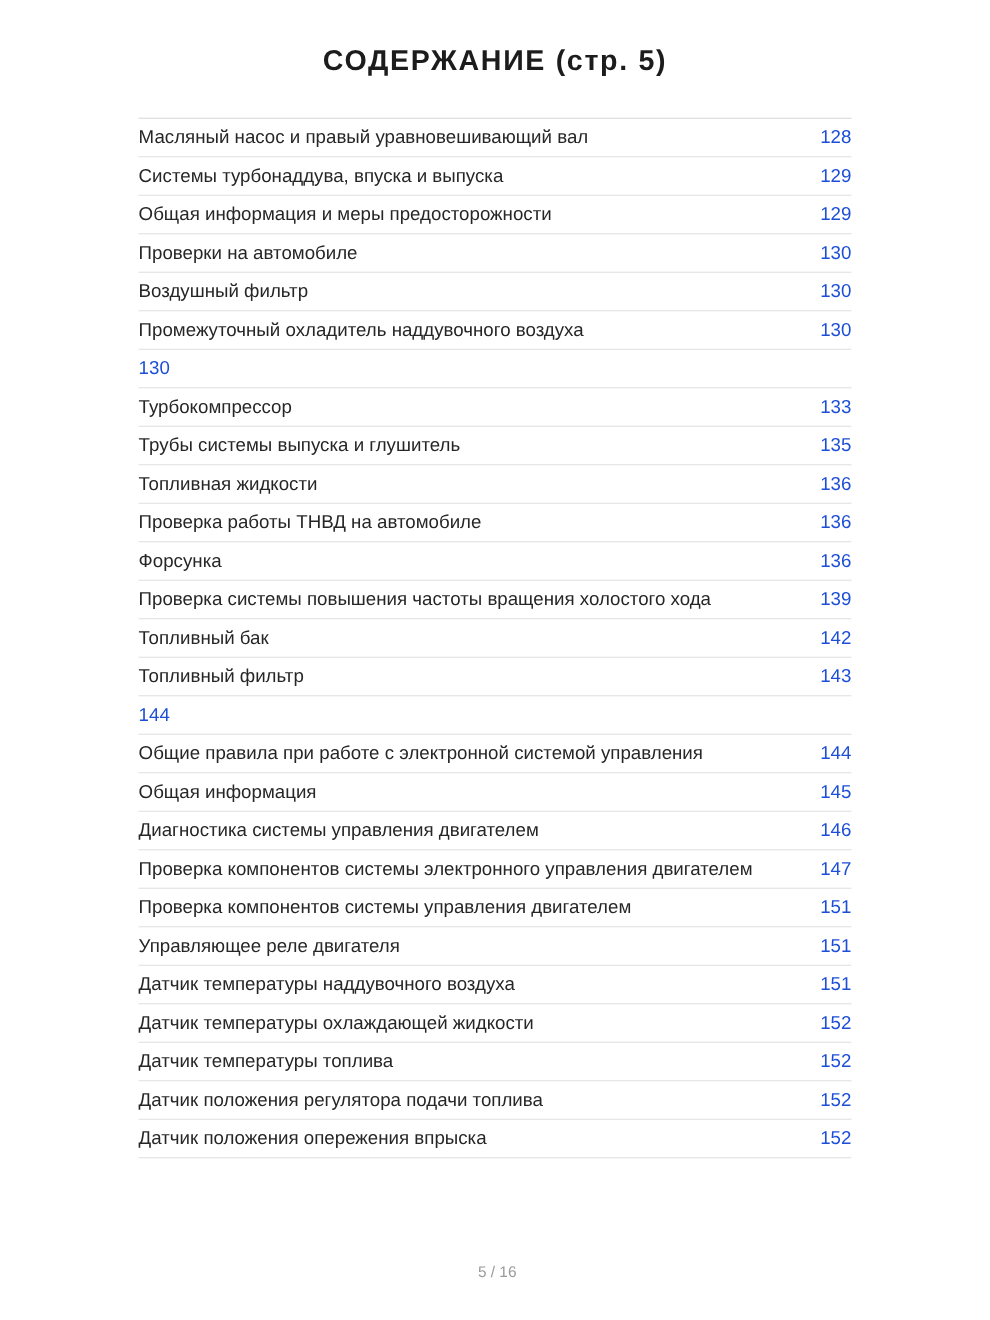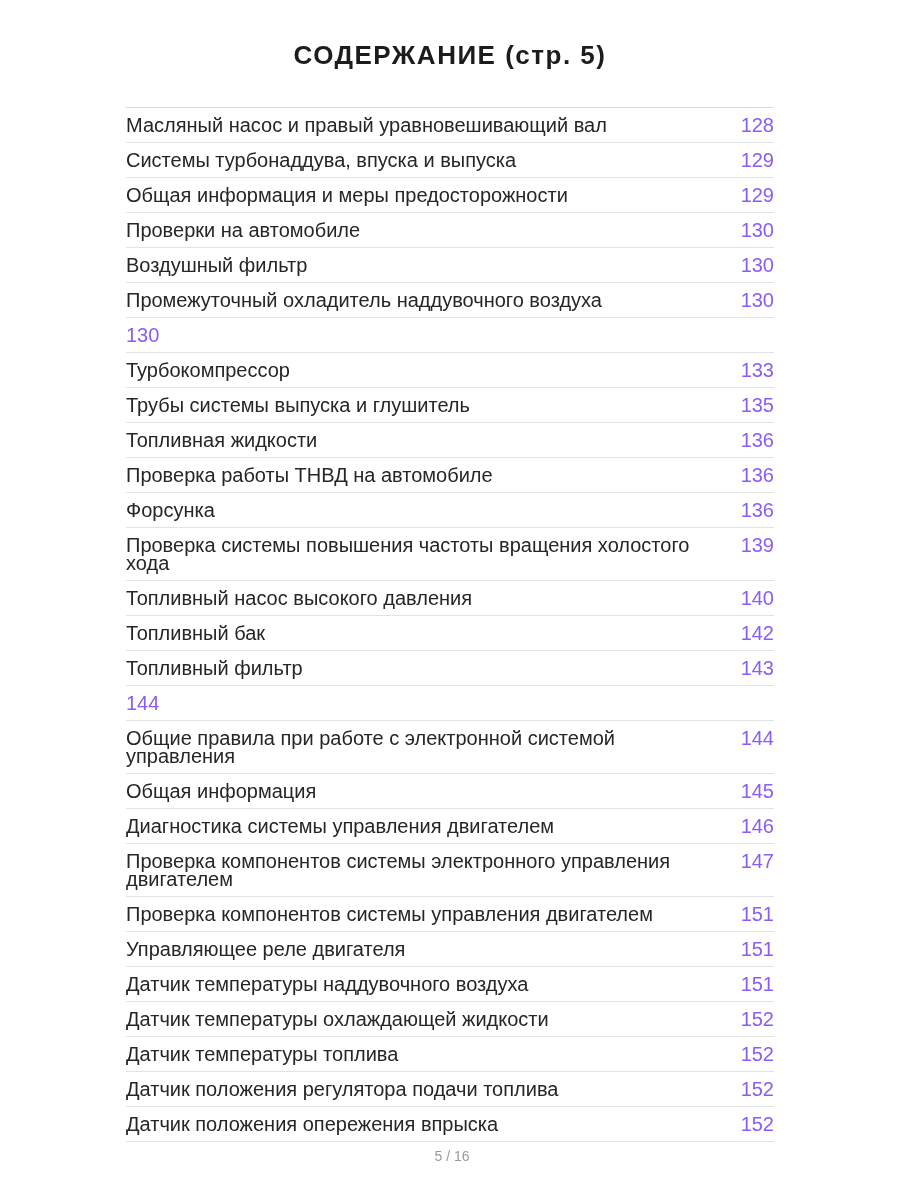--- a/index.html
+++ b/index.html
@@ -31,29 +31,29 @@
     margin: 0 50px;
     margin-top: 36px;
     border-top: 1px solid #d9d9d9;
   }
   .toc-row {
     display: flex;
     justify-content: space-between;
     align-items: baseline;
     padding: 8px 0 8px 0;
     border-bottom: 1px solid #e2e2e2;
-    font-size: 20px;
+    font-size: 17px;
     line-height: 18px;
   }
   .toc-label {
     color: #262626;
     padding-right: 20px;
   }
   .toc-page {
-    color: #8b5cf6;
+    color: #1d4ed8;
     flex: 0 0 auto;
   }
   .footer {
     position: absolute;
     left: 4px;
     right: 0;
     bottom: 36px;
     text-align: center;
     font-size: 14px;
     color: #9a9a9a;
@@ -111,24 +111,20 @@
       </div>
       <div class="toc-row">
         <span class="toc-label">Форсунка</span>
         <span class="toc-page">136</span>
       </div>
       <div class="toc-row">
         <span class="toc-label">Проверка системы повышения частоты вращения холостого хода</span>
         <span class="toc-page">139</span>
       </div>
       <div class="toc-row">
-        <span class="toc-label">Топливный насос высокого давления</span>
-        <span class="toc-page">140</span>
-      </div>
-      <div class="toc-row">
         <span class="toc-label">Топливный бак</span>
         <span class="toc-page">142</span>
       </div>
       <div class="toc-row">
         <span class="toc-label">Топливный фильтр</span>
         <span class="toc-page">143</span>
       </div>
       <div class="toc-row">
         <span class="toc-page">144</span>
       </div>

